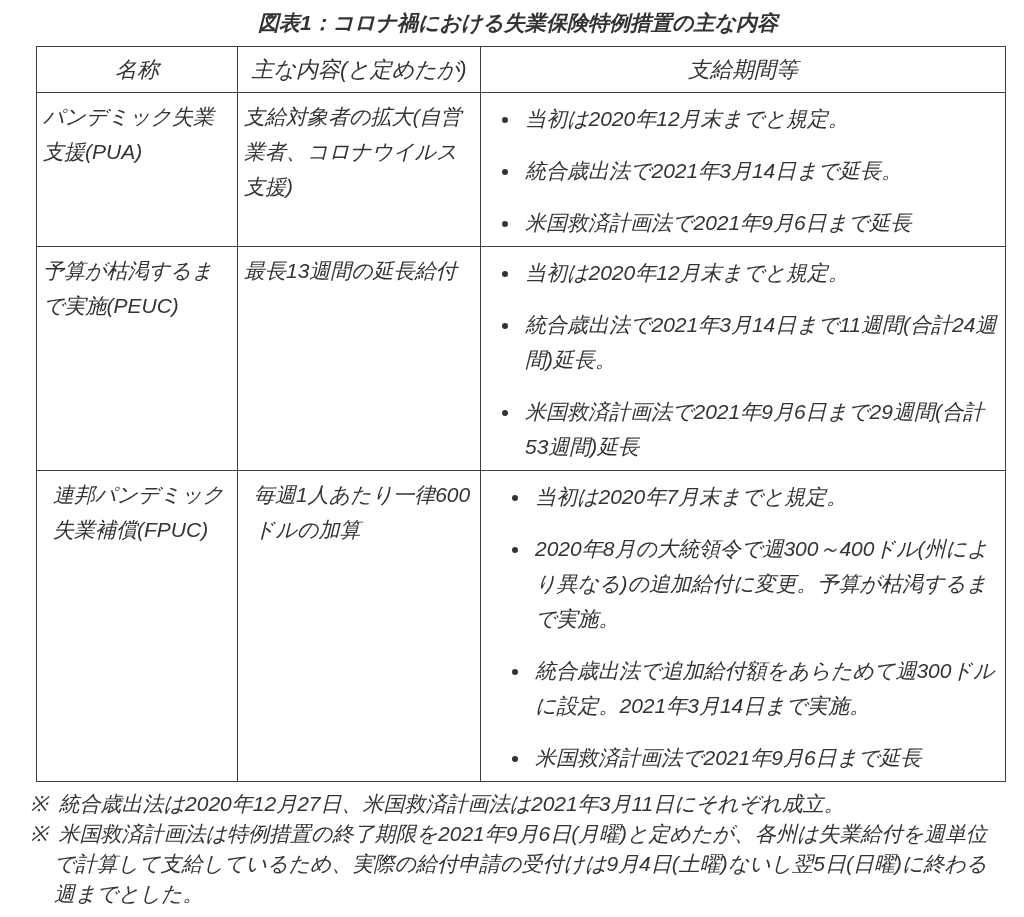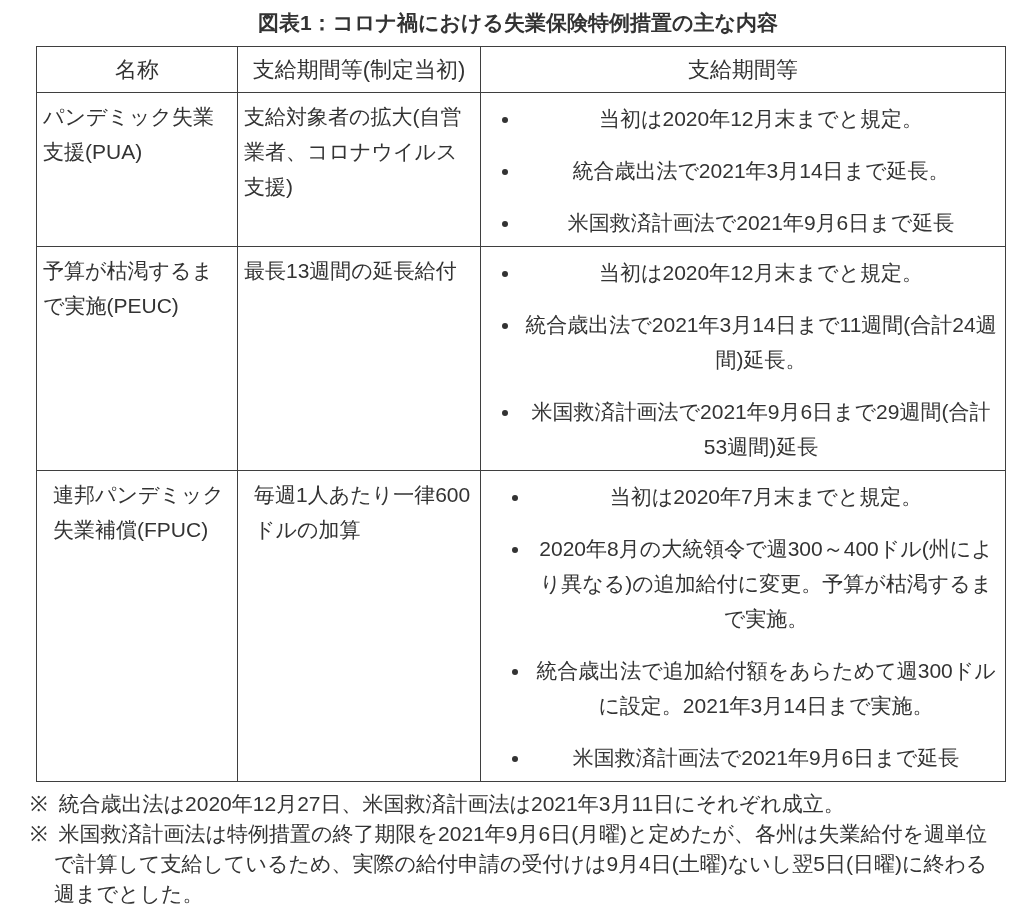--- a/index.html
+++ b/index.html
@@ -1,15 +1,15 @@
 <!DOCTYPE html>
 <html><head>
 <meta charset="utf-8">
 <style>
-  * { box-sizing: border-box; }
+  * { box-sizing: border-box; font-style: italic; }
   html, body {
     margin: 0; padding: 0;
     background: #ffffff;
   }
   body {
     width: 1024px;
     min-height: 917px;
     font-family: "Liberation Sans", sans-serif;
     color: #333333;
   }
@@ -45,21 +45,21 @@
   table.measures td {
     vertical-align: top;
     font-size: 21px;
     line-height: 35px;
     padding: 6px 8px 6px 6px;
     color: #333333;
   }
   tr.row-0 td { height: 144px; }
   tr.row-1 td { height: 214px; }
   tr.row-2 td { height: 280px; padding-left: 16px; }
-  td.period-cell { padding-top: 4px; text-align: center; }
+  td.period-cell { padding-top: 4px; }
   ul.period-list {
     margin: 2px 0 0 0;
     padding-left: 34px;
     list-style: disc;
   }
   ul.period-list li {
     margin-bottom: 17px;
     padding-left: 4px;
   }
   ul.period-list li:last-child { margin-bottom: 0; }
@@ -86,21 +86,21 @@
 
   <table class="measures">
     <colgroup>
       <col style="width:201px">
       <col style="width:243px">
       <col style="width:525px">
     </colgroup>
     <thead>
       <tr>
         <th>名称</th>
-        <th>支給期間等(制定当初)</th>
+        <th>主な内容(と定めたが)</th>
         <th>支給期間等</th>
       </tr>
     </thead>
     <tbody>
       <tr class="row-0">
         <td class="name-cell">パンデミック失業支援(PUA)</td>
         <td class="content-cell">支給対象者の拡大(自営業者、コロナウイルス支援)</td>
         <td class="period-cell">
           <ul class="period-list">
             <li>当初は2020年12月末までと規定。</li>

